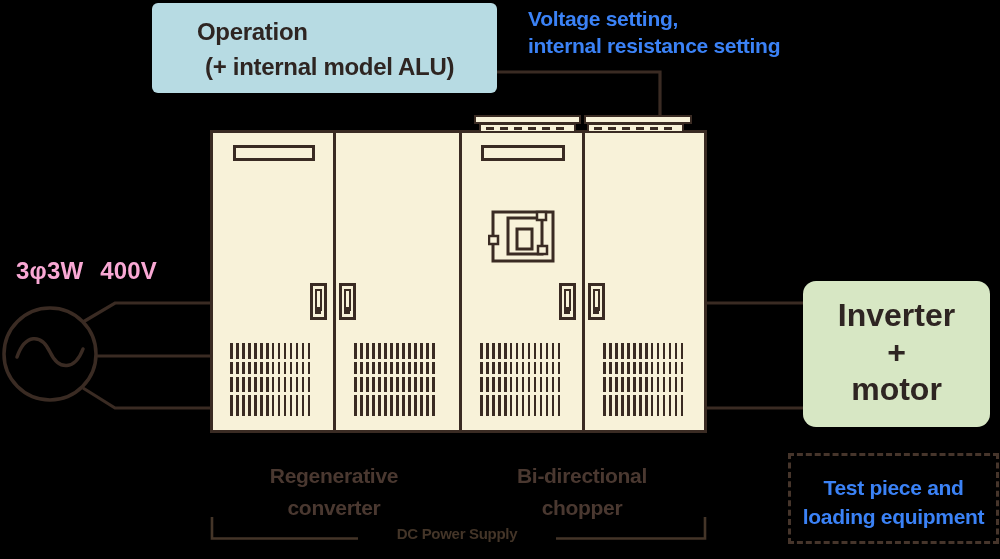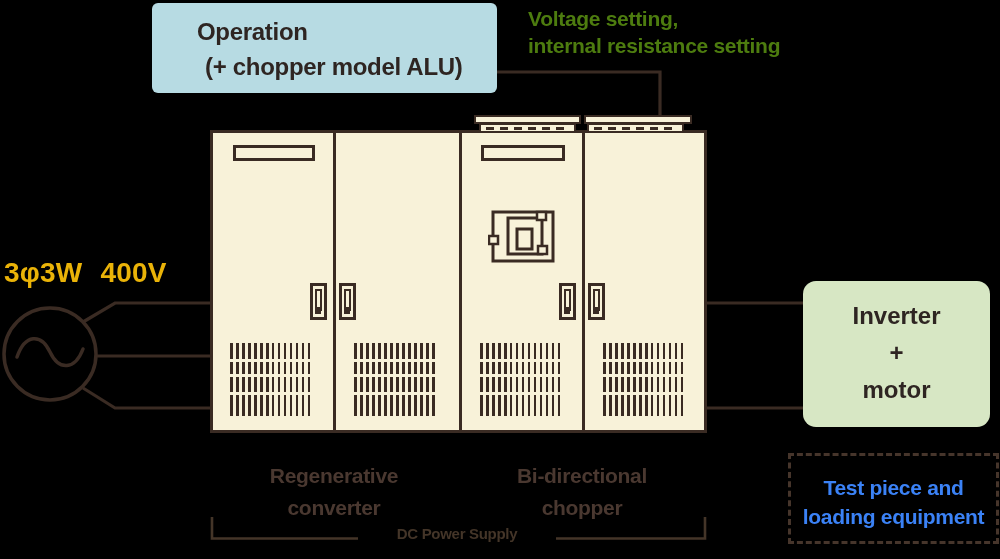--- a/index.html
+++ b/index.html
@@ -18,34 +18,34 @@
   }
   .abs{position:absolute;}
   
   .op-box{
     left:152px;top:3px;width:345px;height:90px;background:var(--blue);
     border-radius:6px;color:var(--dark);font-weight:bold;font-size:24px;
     line-height:35px;padding:11px 0 0 45px;box-sizing:border-box;letter-spacing:-0.3px;
   }
   .op-box .l2{text-indent:8px;}
   .voltage-label{
-    left:528px;top:5px;color:#4d7c0f;font-weight:bold;font-size:21px;line-height:27px;letter-spacing:-0.3px;
+    left:528px;top:5px;color:#3b82f6;font-weight:bold;font-size:21px;line-height:27px;letter-spacing:-0.3px;
   }
   .inv-box{
     left:803px;top:281px;width:187px;height:146px;background:var(--green);
-    border-radius:13px;color:var(--dark);font-weight:bold;font-size:24px;
+    border-radius:13px;color:var(--dark);font-weight:bold;font-size:32px;
     line-height:37px;text-align:center;padding-top:16px;box-sizing:border-box;
   }
   .test-box{
     left:788px;top:453px;width:211px;height:91px;border:3.5px dashed #46352b;
     box-sizing:border-box;color:#3b82f6;font-weight:bold;font-size:21px;
     line-height:29px;text-align:center;padding-top:17px;letter-spacing:-0.3px;
   }
   
-  .ac-label{left:4px;top:257px;color:#eab308;font-weight:bold;font-size:28px;word-spacing:10px;letter-spacing:0.2px;}
+  .ac-label{left:16px;top:257px;color:#f9a8d4;font-weight:bold;font-size:24px;word-spacing:10px;letter-spacing:0.2px;}
   
   .cabinet{
     left:210px;top:130px;width:497px;height:303px;background:var(--cream);
     border:3px solid var(--outline);box-sizing:border-box;
   }
   .divider{top:130px;width:3px;height:303px;background:var(--outline);}
   .plate{height:16px;background:var(--cream);border:3px solid var(--outline);box-sizing:border-box;}
   .handle{width:17px;height:37px;border:3px solid var(--outline);box-sizing:border-box;background:var(--cream);position:absolute;}
   .handle .in{position:absolute;left:2px;top:3px;width:7px;height:22px;border:2.5px solid var(--outline);box-sizing:border-box;}
   .handle .nub{position:absolute;left:2px;bottom:3px;width:6px;height:7px;background:var(--outline);}
@@ -79,21 +79,21 @@
       <path d="M17 357 C25 334 41 333 50 352 C59 371 75 370 83 349" stroke="#3a2b23" stroke-width="3.5" fill="none" stroke-linecap="round"></path>
     </g>
     <g stroke="#443528" stroke-width="2.6" fill="none">
       <path d="M212 517 L212 538.5 L358 538.5"></path>
       <path d="M556 538.5 L705 538.5 L705 517"></path>
     </g>
   </svg>
 
   <div class="abs op-box">
     <div>Operation</div>
-    <div class="l2">(+ chopper model ALU)</div>
+    <div class="l2">(+ internal model ALU)</div>
   </div>
 
   <div class="abs voltage-label">
     <div>Voltage setting,</div>
     <div>internal resistance setting</div>
   </div>
 
   <div class="abs ac-label">3φ3W  400V</div>
 
   <div class="abs cabinet"></div>

